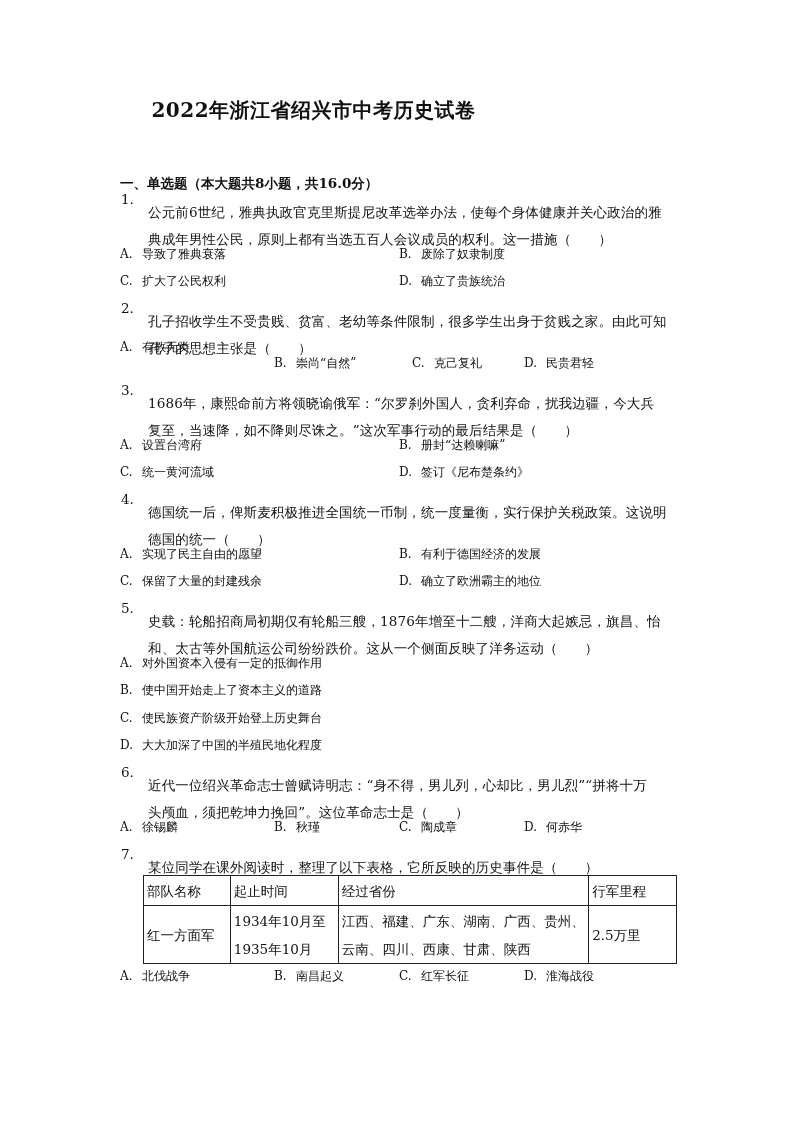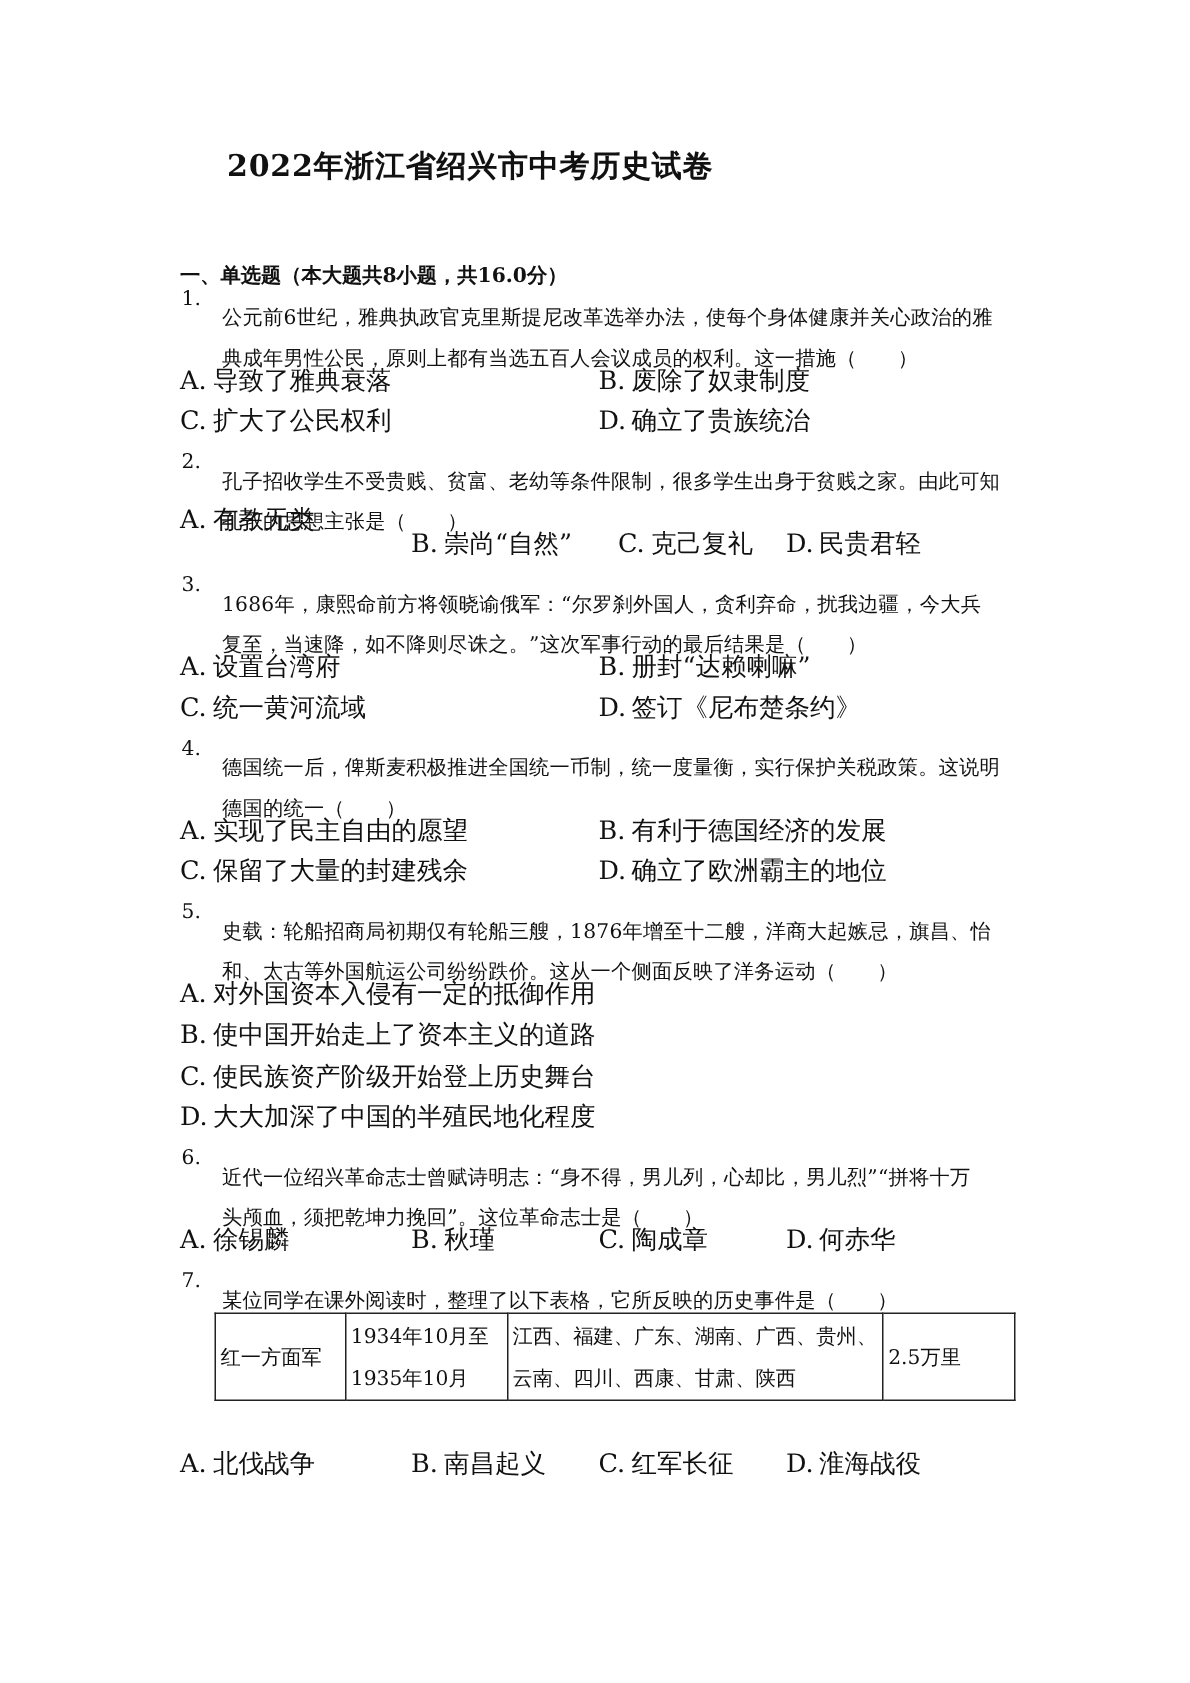--- a/index.html
+++ b/index.html
@@ -14,21 +14,21 @@
   }
   .section-heading {
     position: absolute; left: 120px; top: 163px;
     font-size: 13.5px; font-weight: bold; margin-top: 12px;
   }
   .line {
     position: absolute; font-size: 13.5px; white-space: nowrap; line-height: 18px;
   }
   .qnum { position: absolute; left: 121px; font-size: 13.5px; line-height: 18px; }
   .qtext { left: 148px; width: 527px; letter-spacing: 0.15px; margin-top: 13px; }
-  .opt { position: absolute; font-size: 17px; line-height: 18px; white-space: nowrap; }
+  .opt { position: absolute; font-size: 12px; line-height: 18px; white-space: nowrap; }
   .opt .letter { display: inline-block; width: 22px; }
   table.data-table {
     position: absolute; left: 143px; top: 875px; width: 534px;
     border-collapse: collapse; font-size: 13.5px;
   }
   table.data-table td {
     border: 1px solid #222; padding: 0 3px; vertical-align: middle;
     text-align: left; line-height: 28px;
   }
   table.data-table tr.head td { height: 29px; }
@@ -107,20 +107,26 @@
     <div class="line qtext" style="top:845px">某位同学在课外阅读时，整理了以下表格，它所反映的历史事件是（　　）</div>
 
     <table class="data-table">
       <colgroup>
         <col style="width:87px">
           <col style="width:108px">
           <col style="width:251px">
           <col style="width:88px">
       </colgroup>
       <tbody>
+          <tr class="head">
+        <td>部队名称</td>
+        <td>起止时间</td>
+        <td>经过省份</td>
+        <td>行军里程</td>
+      </tr>
       <tr class="body">
         <td>红一方面军</td>
         <td>
           <div>1934年10月至</div>
           <div>1935年10月</div>
         </td>
         <td>
           <div>江西、福建、广东、湖南、广西、贵州、</div>
           <div>云南、四川、西康、甘肃、陕西</div>
         </td>

